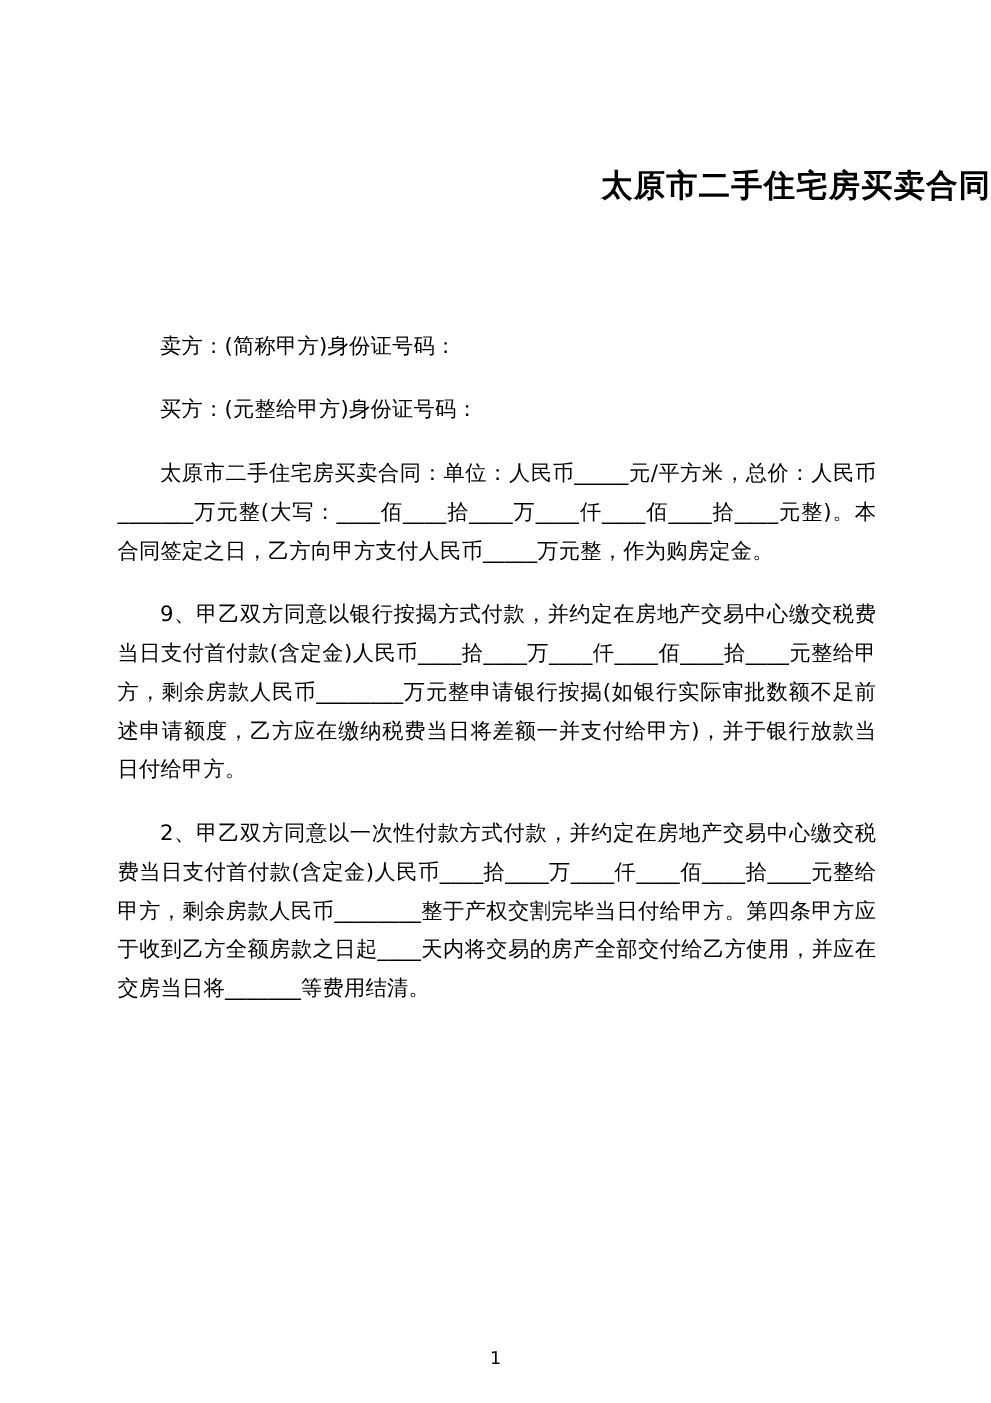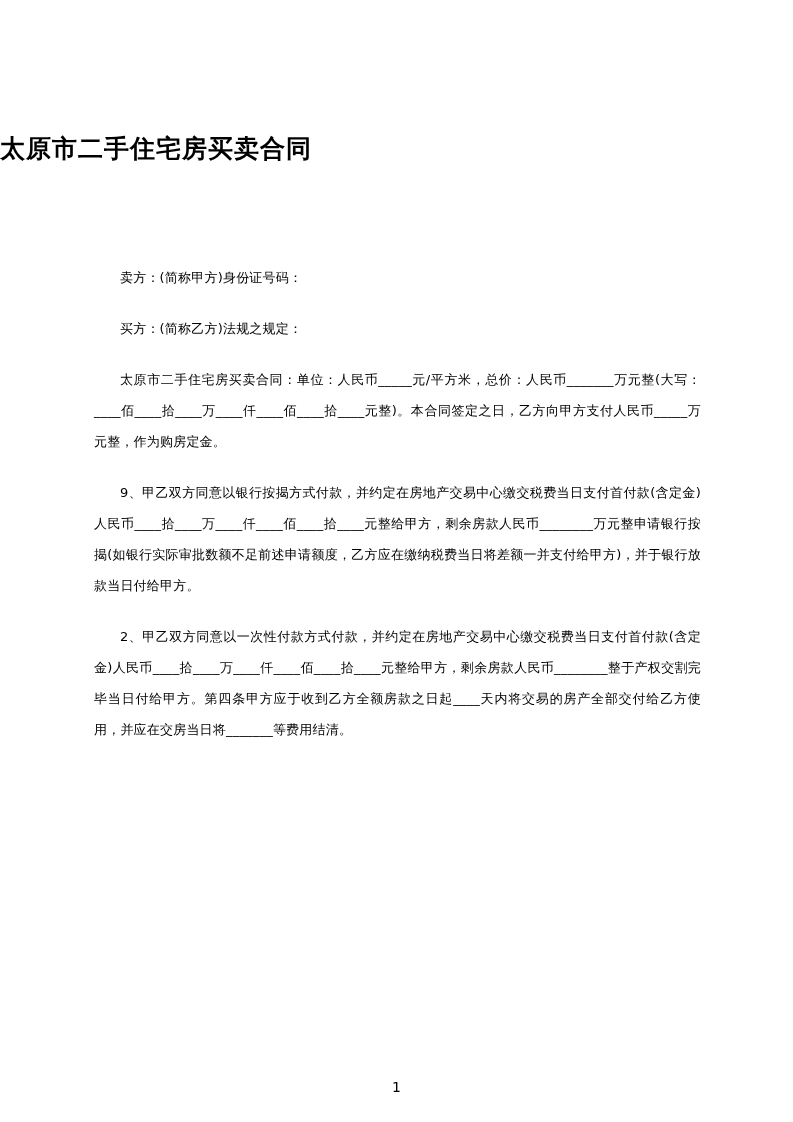--- a/index.html
+++ b/index.html
@@ -16,35 +16,35 @@
     overflow: hidden;
   }
   .page {
     box-sizing: border-box;
     width: 793px;
     height: 1122px;
     padding: 0;
     position: relative;
   }
   .doc-title {
-    text-align: left;
+    text-align: right;
     font-size: 25px;
     font-weight: bold;
     letter-spacing: 1px;
     margin: 0;
     padding-top: 133px;
     line-height: 1.3;
   }
   .body-block {
     margin-top: 96px;
     padding-left: 94px;
     padding-right: 92px;
   }
   .para {
-    font-size: 13px;
+    font-size: 17px;
     line-height: 31px;
     text-align: justify;
     text-justify: inter-ideograph;
     margin: 0 0 20px 0;
     letter-spacing: 0.2px;
   }
   .para.indent {
     text-indent: 2em;
   }
   .page-number {
@@ -59,21 +59,21 @@
 </style>
 </head>
 <body>
 
 <div class="page">
 
   <h1 class="doc-title">太原市二手住宅房买卖合同</h1>
 
   <div class="body-block">
     <p class="para indent">卖方：(简称甲方)身份证号码：</p>
-    <p class="para indent">买方：(简称乙方)法规之规定：</p>
+    <p class="para indent">买方：(元整给甲方)身份证号码：</p>
     <p class="para indent">太原市二手住宅房买卖合同：单位：人民币_____元/平方米，总价：人民币_______万元整(大写：____佰____拾____万____仟____佰____拾____元整)。本合同签定之日，乙方向甲方支付人民币_____万元整，作为购房定金。</p>
     <p class="para indent">9、甲乙双方同意以银行按揭方式付款，并约定在房地产交易中心缴交税费当日支付首付款(含定金)人民币____拾____万____仟____佰____拾____元整给甲方，剩余房款人民币________万元整申请银行按揭(如银行实际审批数额不足前述申请额度，乙方应在缴纳税费当日将差额一并支付给甲方)，并于银行放款当日付给甲方。</p>
     <p class="para indent">2、甲乙双方同意以一次性付款方式付款，并约定在房地产交易中心缴交税费当日支付首付款(含定金)人民币____拾____万____仟____佰____拾____元整给甲方，剩余房款人民币________整于产权交割完毕当日付给甲方。第四条甲方应于收到乙方全额房款之日起____天内将交易的房产全部交付给乙方使用，并应在交房当日将_______等费用结清。</p>
   </div>
 
   <div class="page-number">1</div>
 
 </div>
 
 </body></html>

